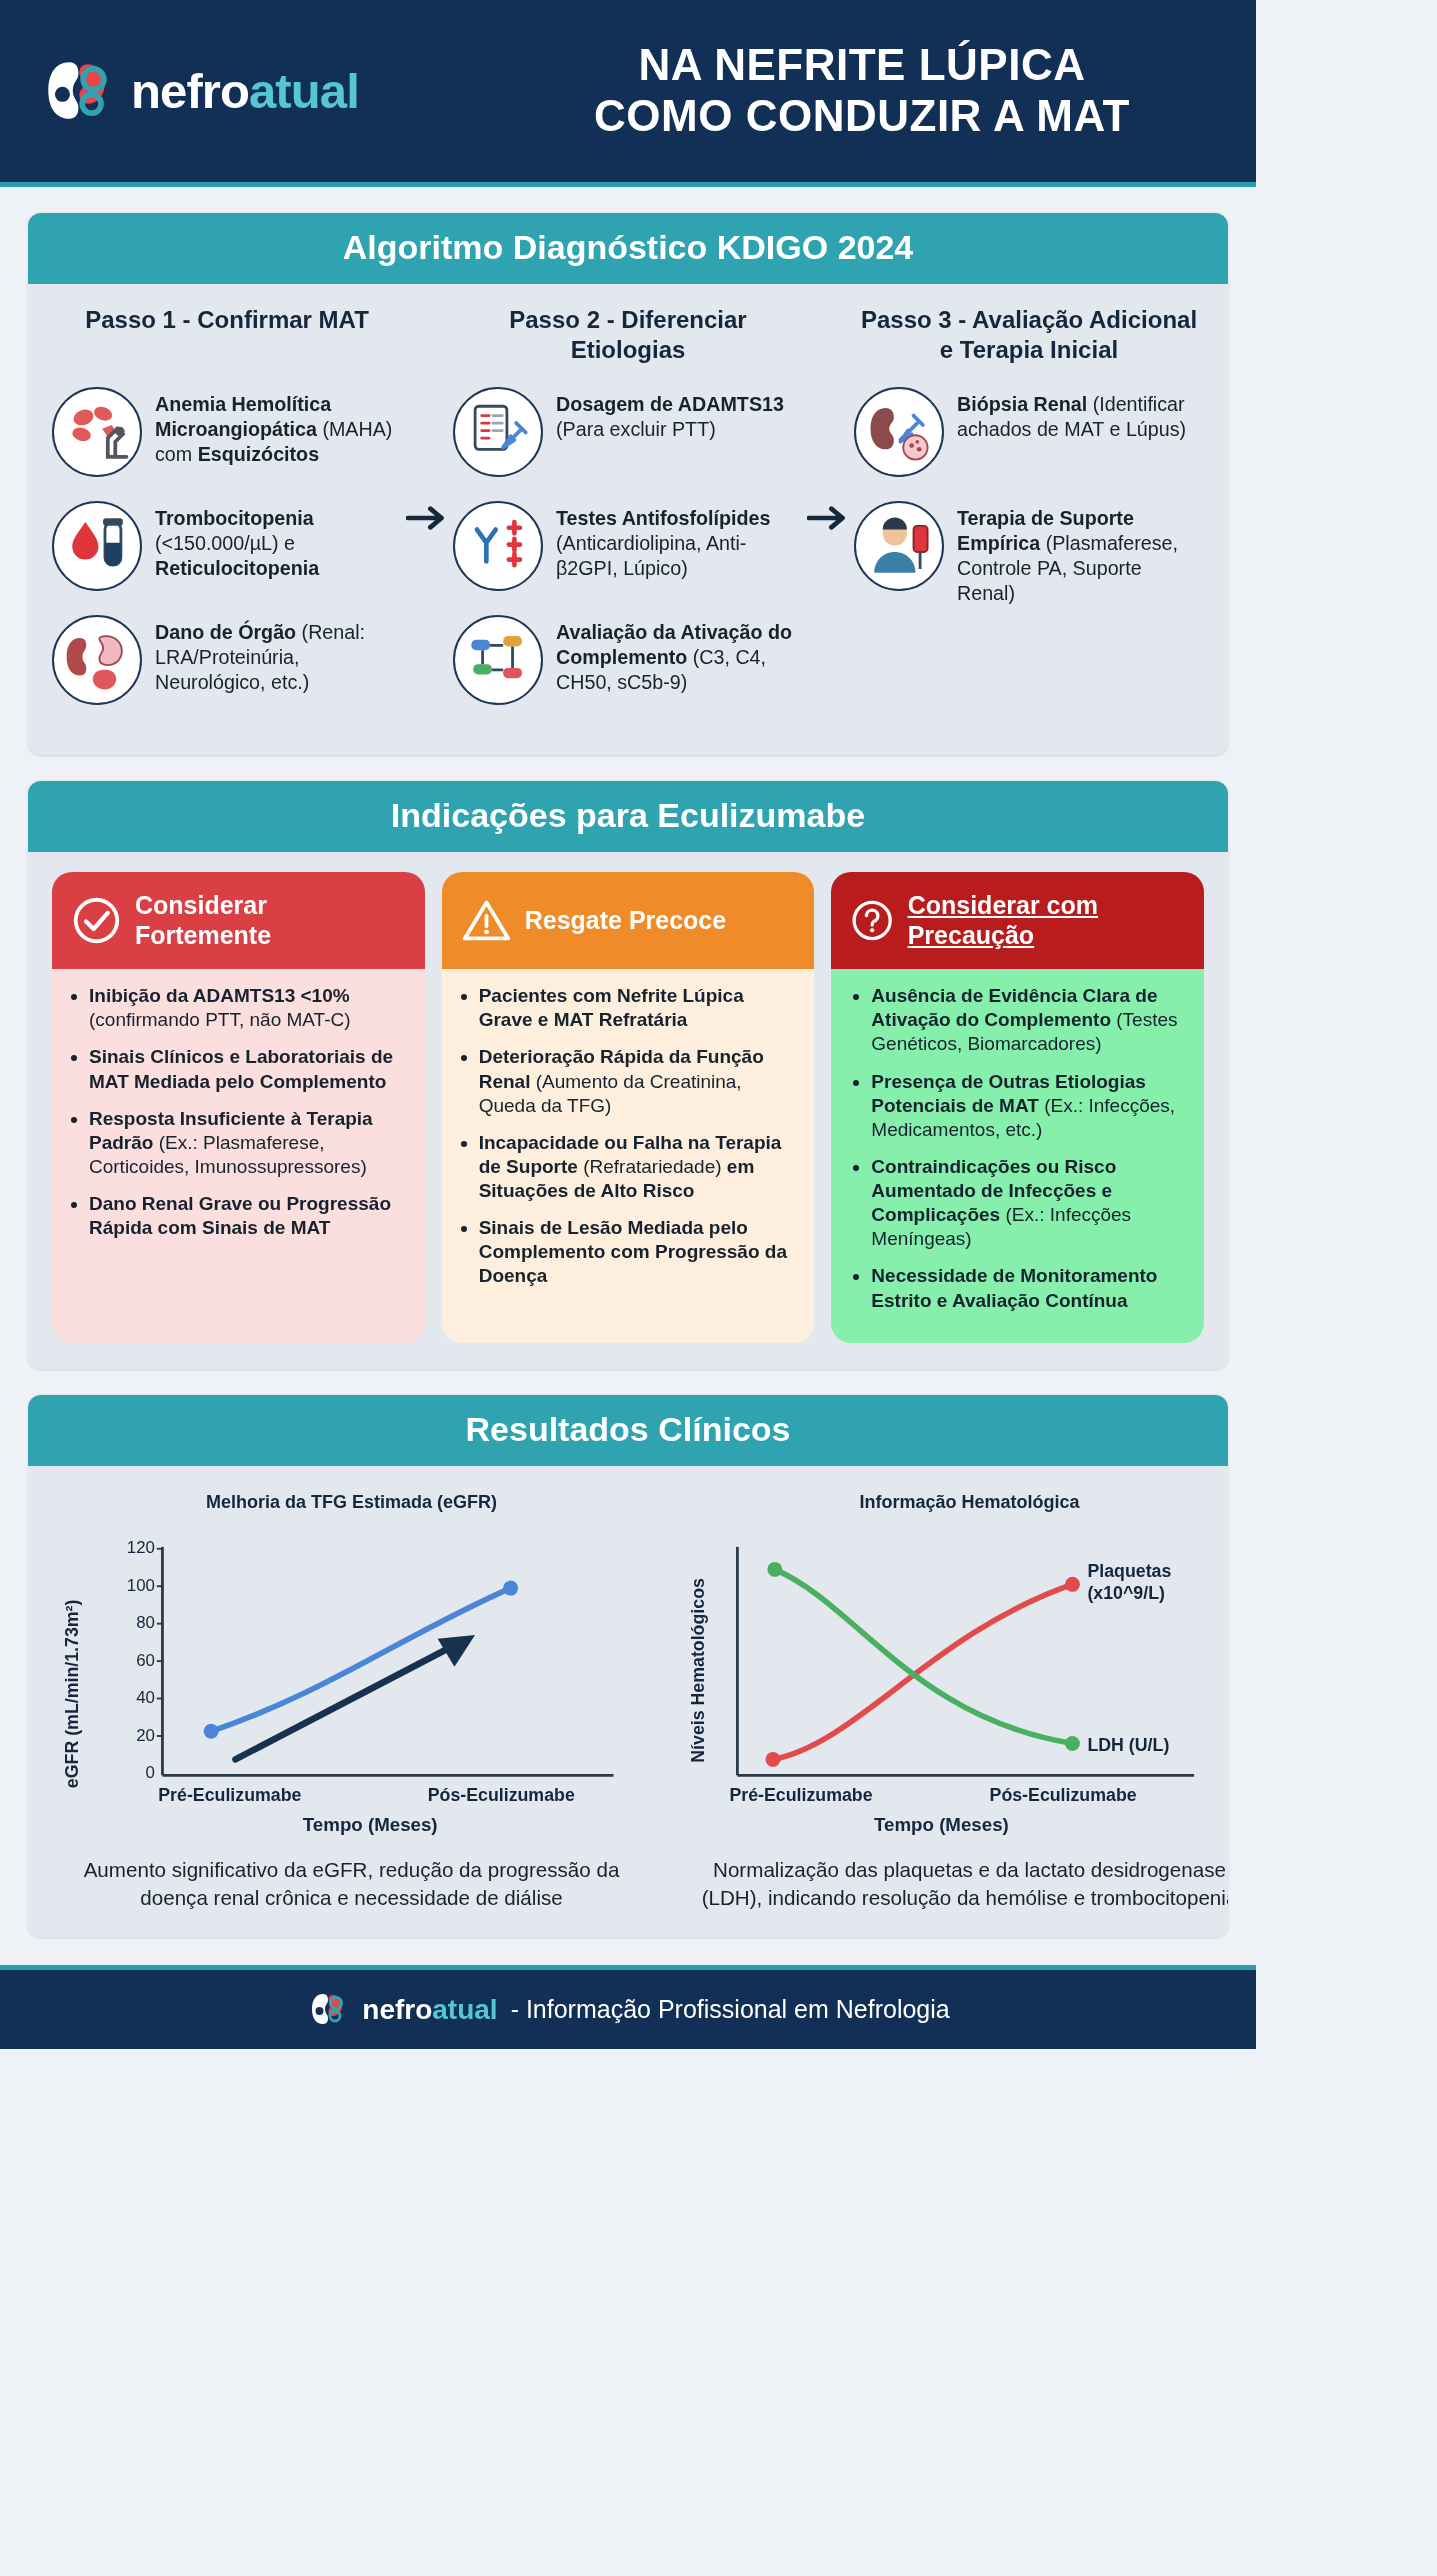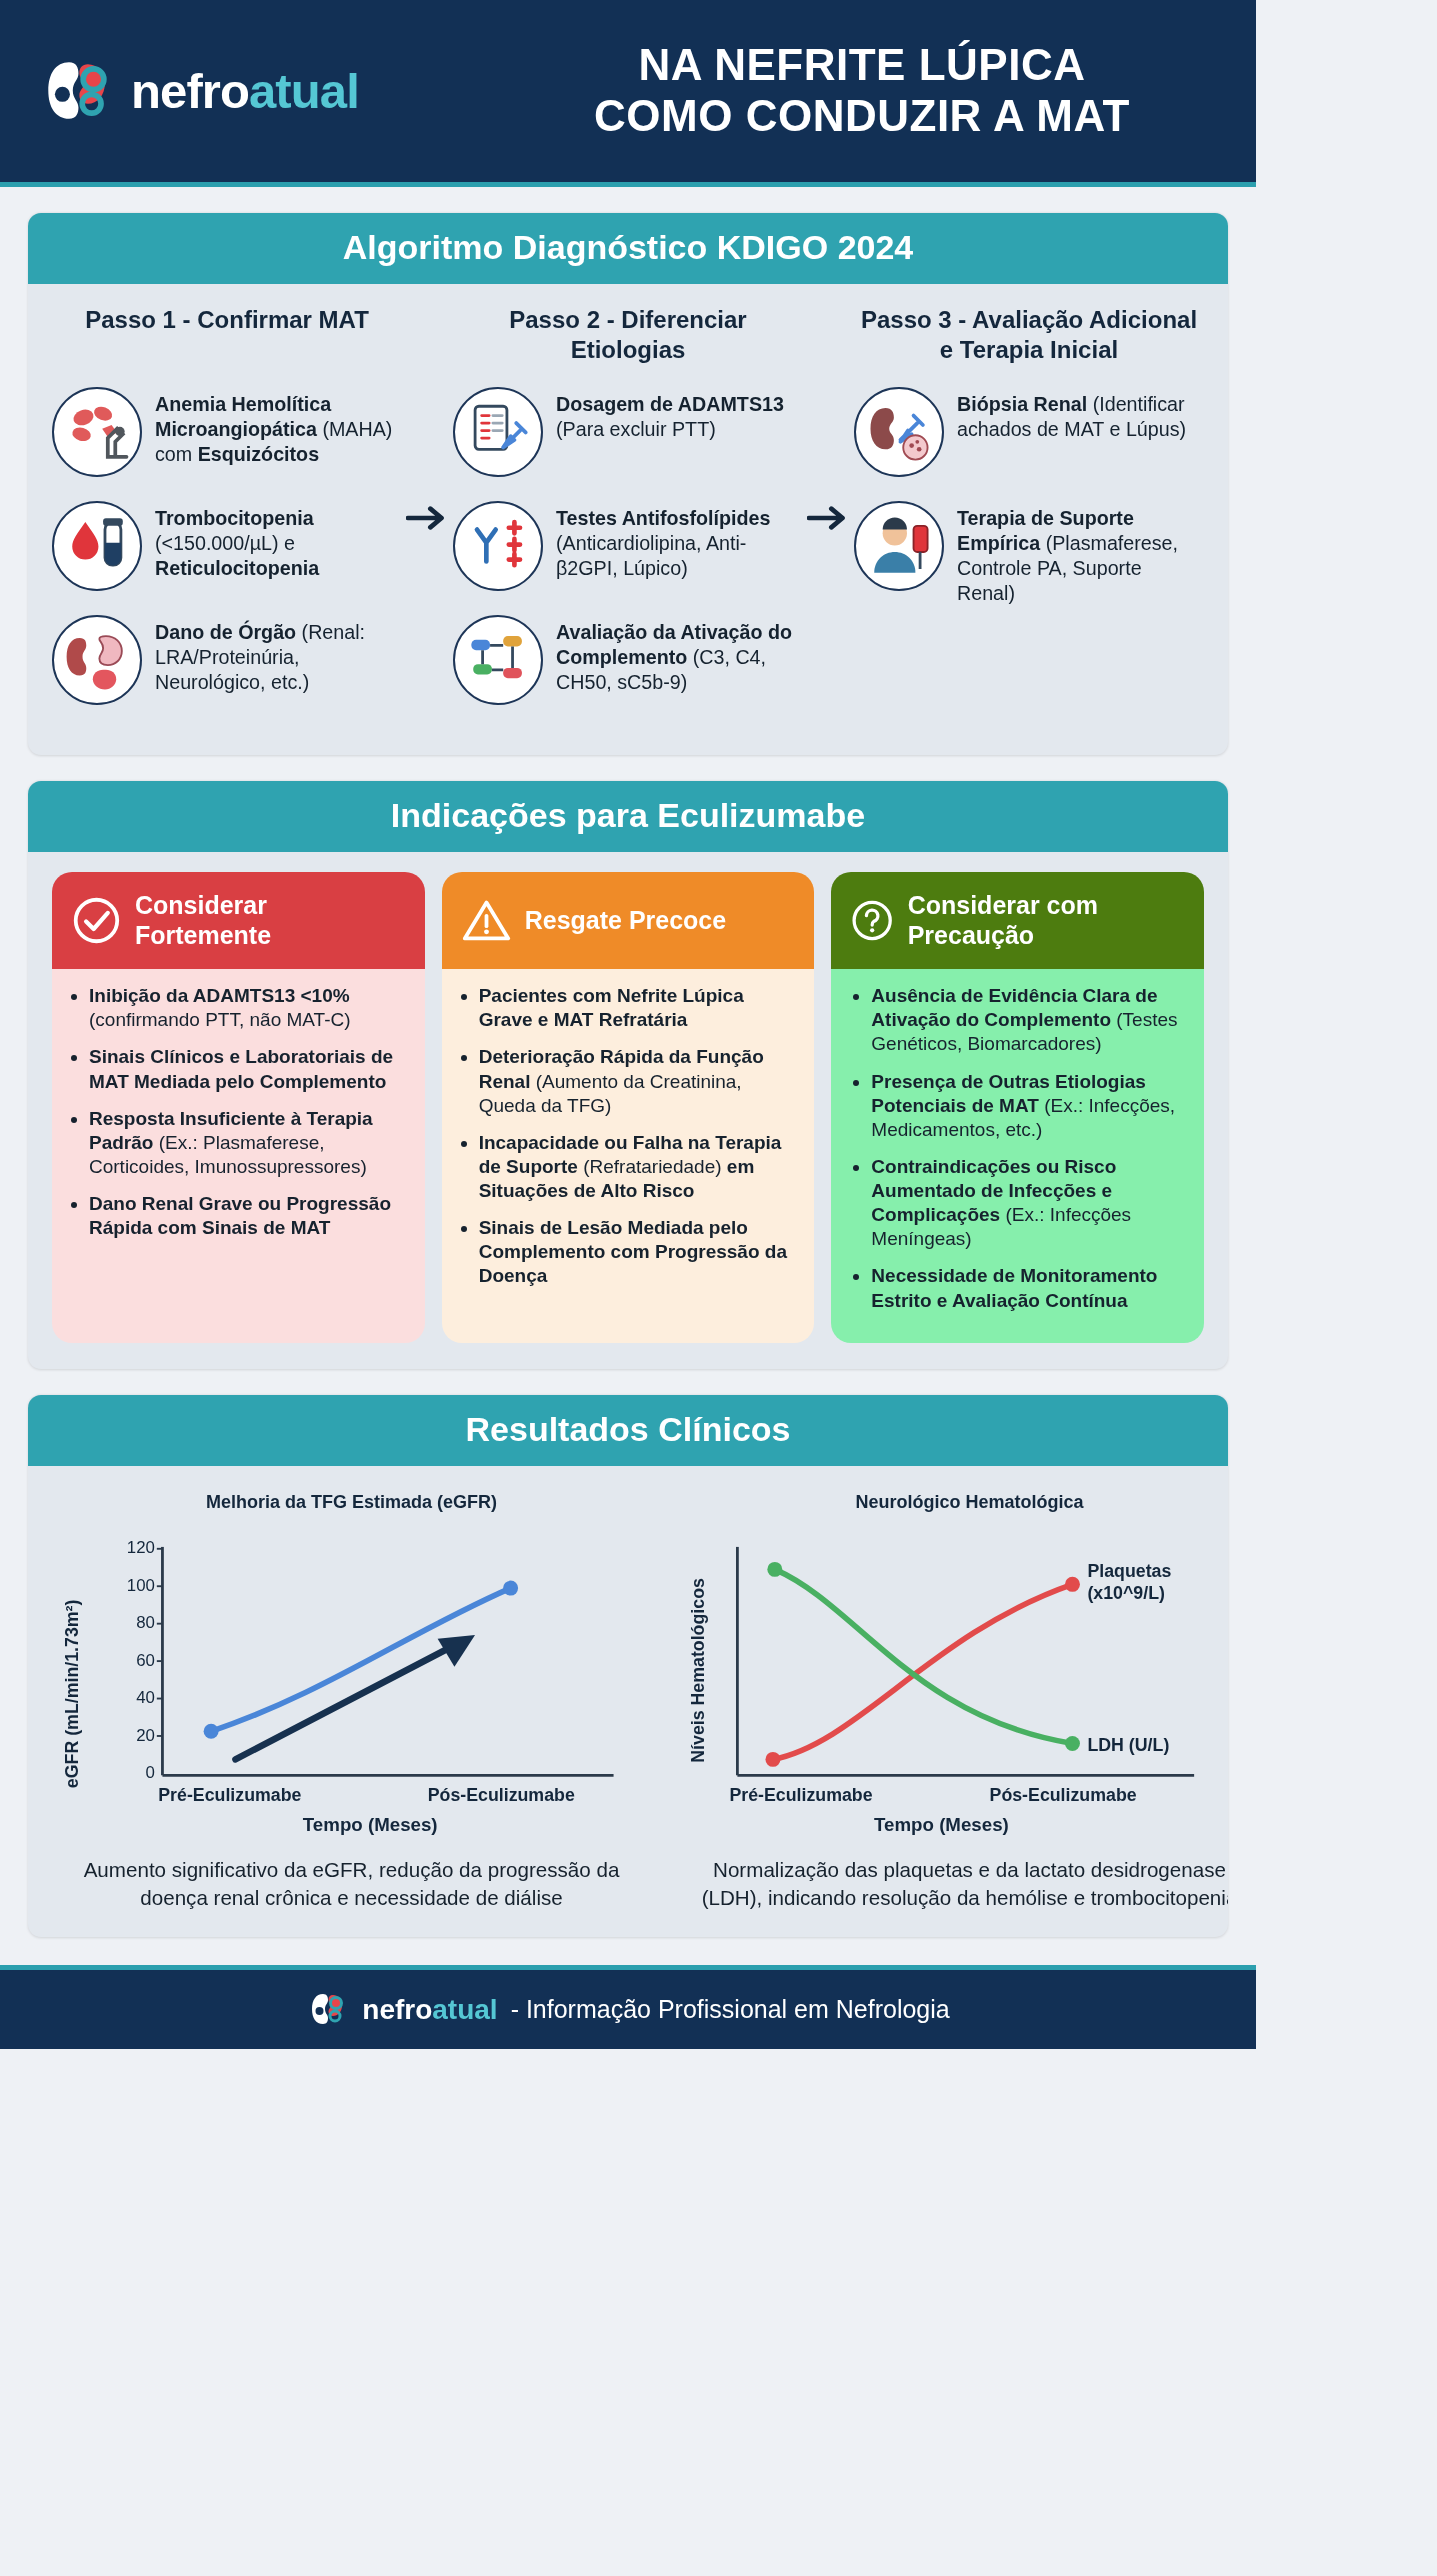--- a/index.html
+++ b/index.html
@@ -106,21 +106,21 @@
   }
   .ecu-head .t { font-size:25px; font-weight:bold; line-height:1.18; }
   .ecu-body { padding:15px 15px 17px 13px; flex:1; }
   .ecu-body ul { margin:0; padding-left:24px; }
   .ecu-body li { font-size:19px; line-height:1.27; margin-bottom:13px; color:#16222e; }
   .ecu-body li b { font-weight:bold; }
   .red .ecu-head { background:#d93f43; }
   .red .ecu-body { background:#fbdede; }
   .orange .ecu-head { background:#ef8b28; }
   .orange .ecu-body { background:#fdeedd; }
-  .yellow .ecu-head { background:#4d7c0f; }
+  .yellow .ecu-head { background:#b91c1c;text-decoration:underline; }
   .yellow .ecu-body { background:#86efac;padding-left:16px; }
 
   
   .res-cols { display:flex; gap:19px; }
   .res-col { flex:1; text-align:center; }
   .res-title { font-size:18px; font-weight:bold; color:#14273c; margin:5.6px 0 17px 0; }
   .res-caption { font-size:20.6px; line-height:1.35; color:#16222e; margin-top:17px; padding:0 15px; }
   .chart-box { display:flex; justify-content:center; }
 
   
@@ -417,21 +417,21 @@
                 <text x="190" y="290">Pré-Eculizumabe</text>
                 <text x="480" y="290">Pós-Eculizumabe</text>
               </g>
               <text x="340" y="322" text-anchor="middle" font-size="20" font-weight="bold" font-family="Liberation Sans, sans-serif" fill="#14273c">Tempo (Meses)</text>
             </svg>
           </div>
           <div class="res-caption">Aumento significativo da eGFR, redução da progressão da doença renal crônica e necessidade de diálise</div>
         </div>
 
         <div class="res-col">
-          <div class="res-title">Neurológico Hematológica</div>
+          <div class="res-title">Informação Hematológica</div>
           <div class="chart-box">
             <svg width="599" height="309" viewBox="0 0 640 330">
               <text x="36" y="150" transform="rotate(-90 36 150)" text-anchor="middle" font-size="19" font-weight="bold" font-family="Liberation Sans, sans-serif" fill="#14273c">Níveis Hematológicos</text>
               <line x1="72" y1="18" x2="72" y2="262" stroke="#2b3a4a" stroke-width="3"></line>
               <line x1="72" y1="262" x2="560" y2="262" stroke="#2b3a4a" stroke-width="3"></line>
 
               <path d="M110 245 C 200 228, 280 110, 430 58" fill="none" stroke="#e24b4b" stroke-width="6" stroke-linecap="round"></path>
               <circle cx="110" cy="245" r="8" fill="#e24b4b"></circle>
               <circle cx="430" cy="58" r="8" fill="#e24b4b"></circle>
 

